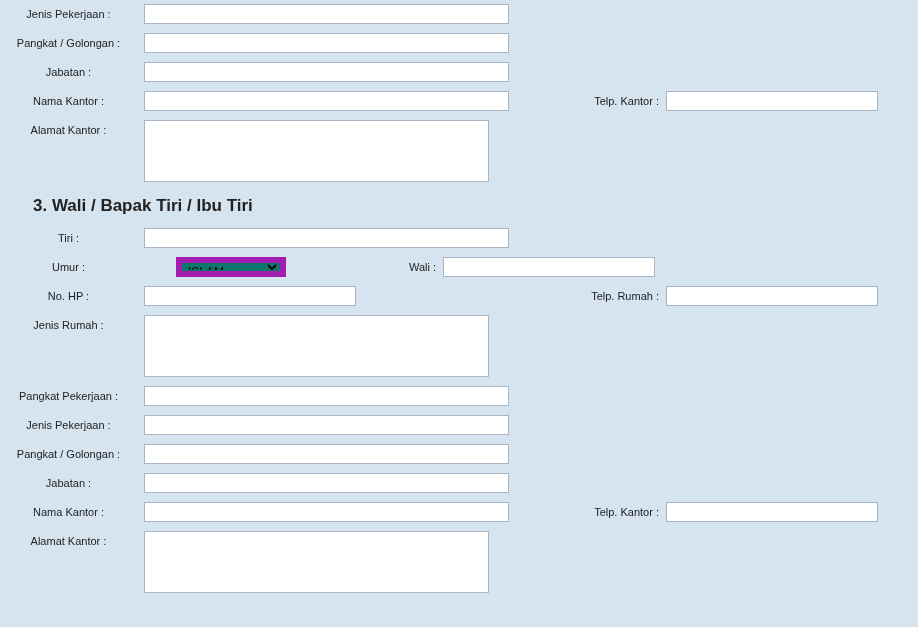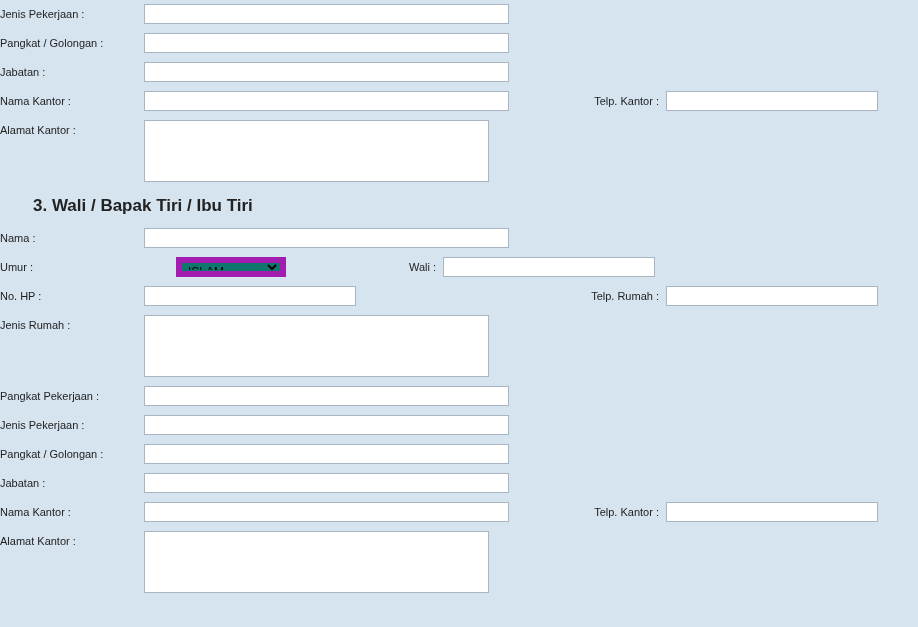--- a/index.html
+++ b/index.html
@@ -20,21 +20,21 @@
     width: 918px;
     height: 627px;
   }
   .row {
     display: flex;
     align-items: flex-start;
     margin-bottom: 9px;
   }
   .label {
     width: 137px;
-    text-align: left;
+    text-align: center;
     padding-right: 7px;
     font-size: 11px;
     color: #222;
     line-height: 20px;
     white-space: nowrap;
   }
   .label.tall {
     line-height: 20px;
   }
   input.txt {
@@ -124,21 +124,21 @@
   </div>
 
   <div class="row">
     <div class="label tall">Alamat Kantor :</div>
     <textarea class="ta" style=""></textarea>
   </div>
 
   <div class="section-title">3. Wali / Bapak Tiri / Ibu Tiri</div>
 
   <div class="row">
-    <div class="label">Nama :</div>
+    <div class="label">Tiri :</div>
     <input class="txt w-main" type="text" value="" style="">
   </div>
 
   <div class="row">
     <div class="label">Umur :</div>
     <select class="sel">
       <option>ISLAM</option>
     </select>
     <div class="right-group">
       <div class="right-label">Wali :</div>

